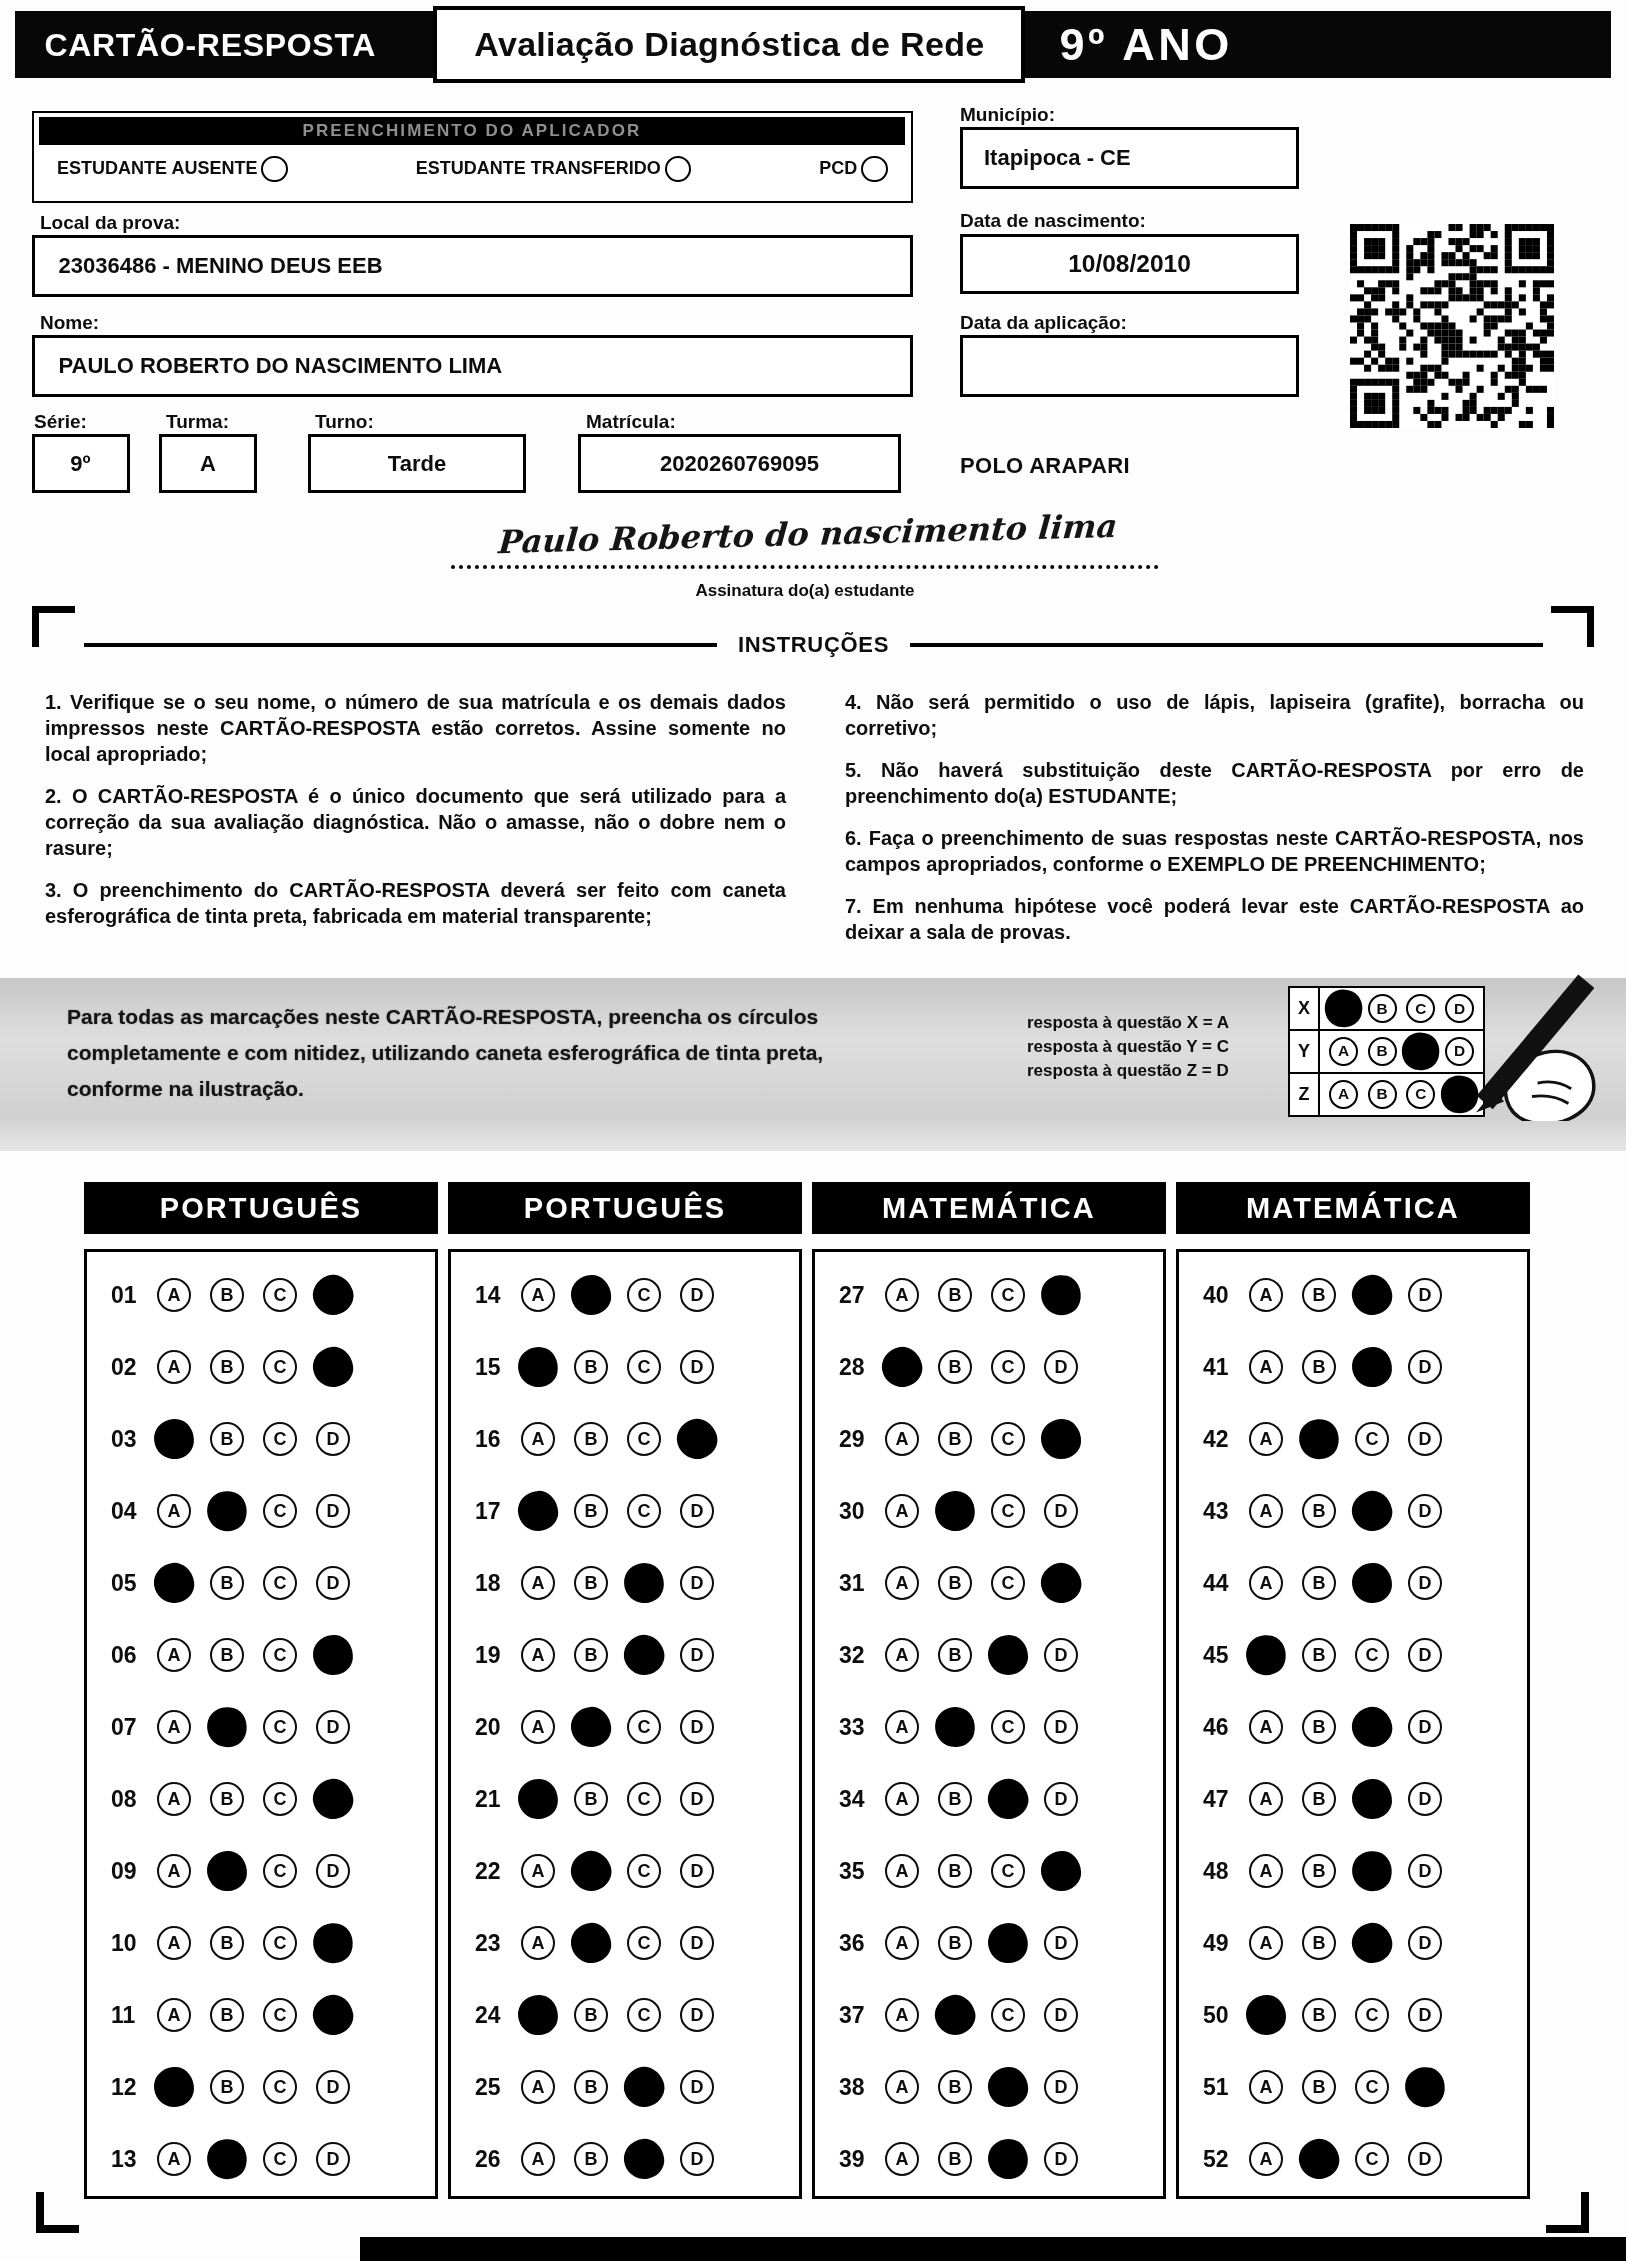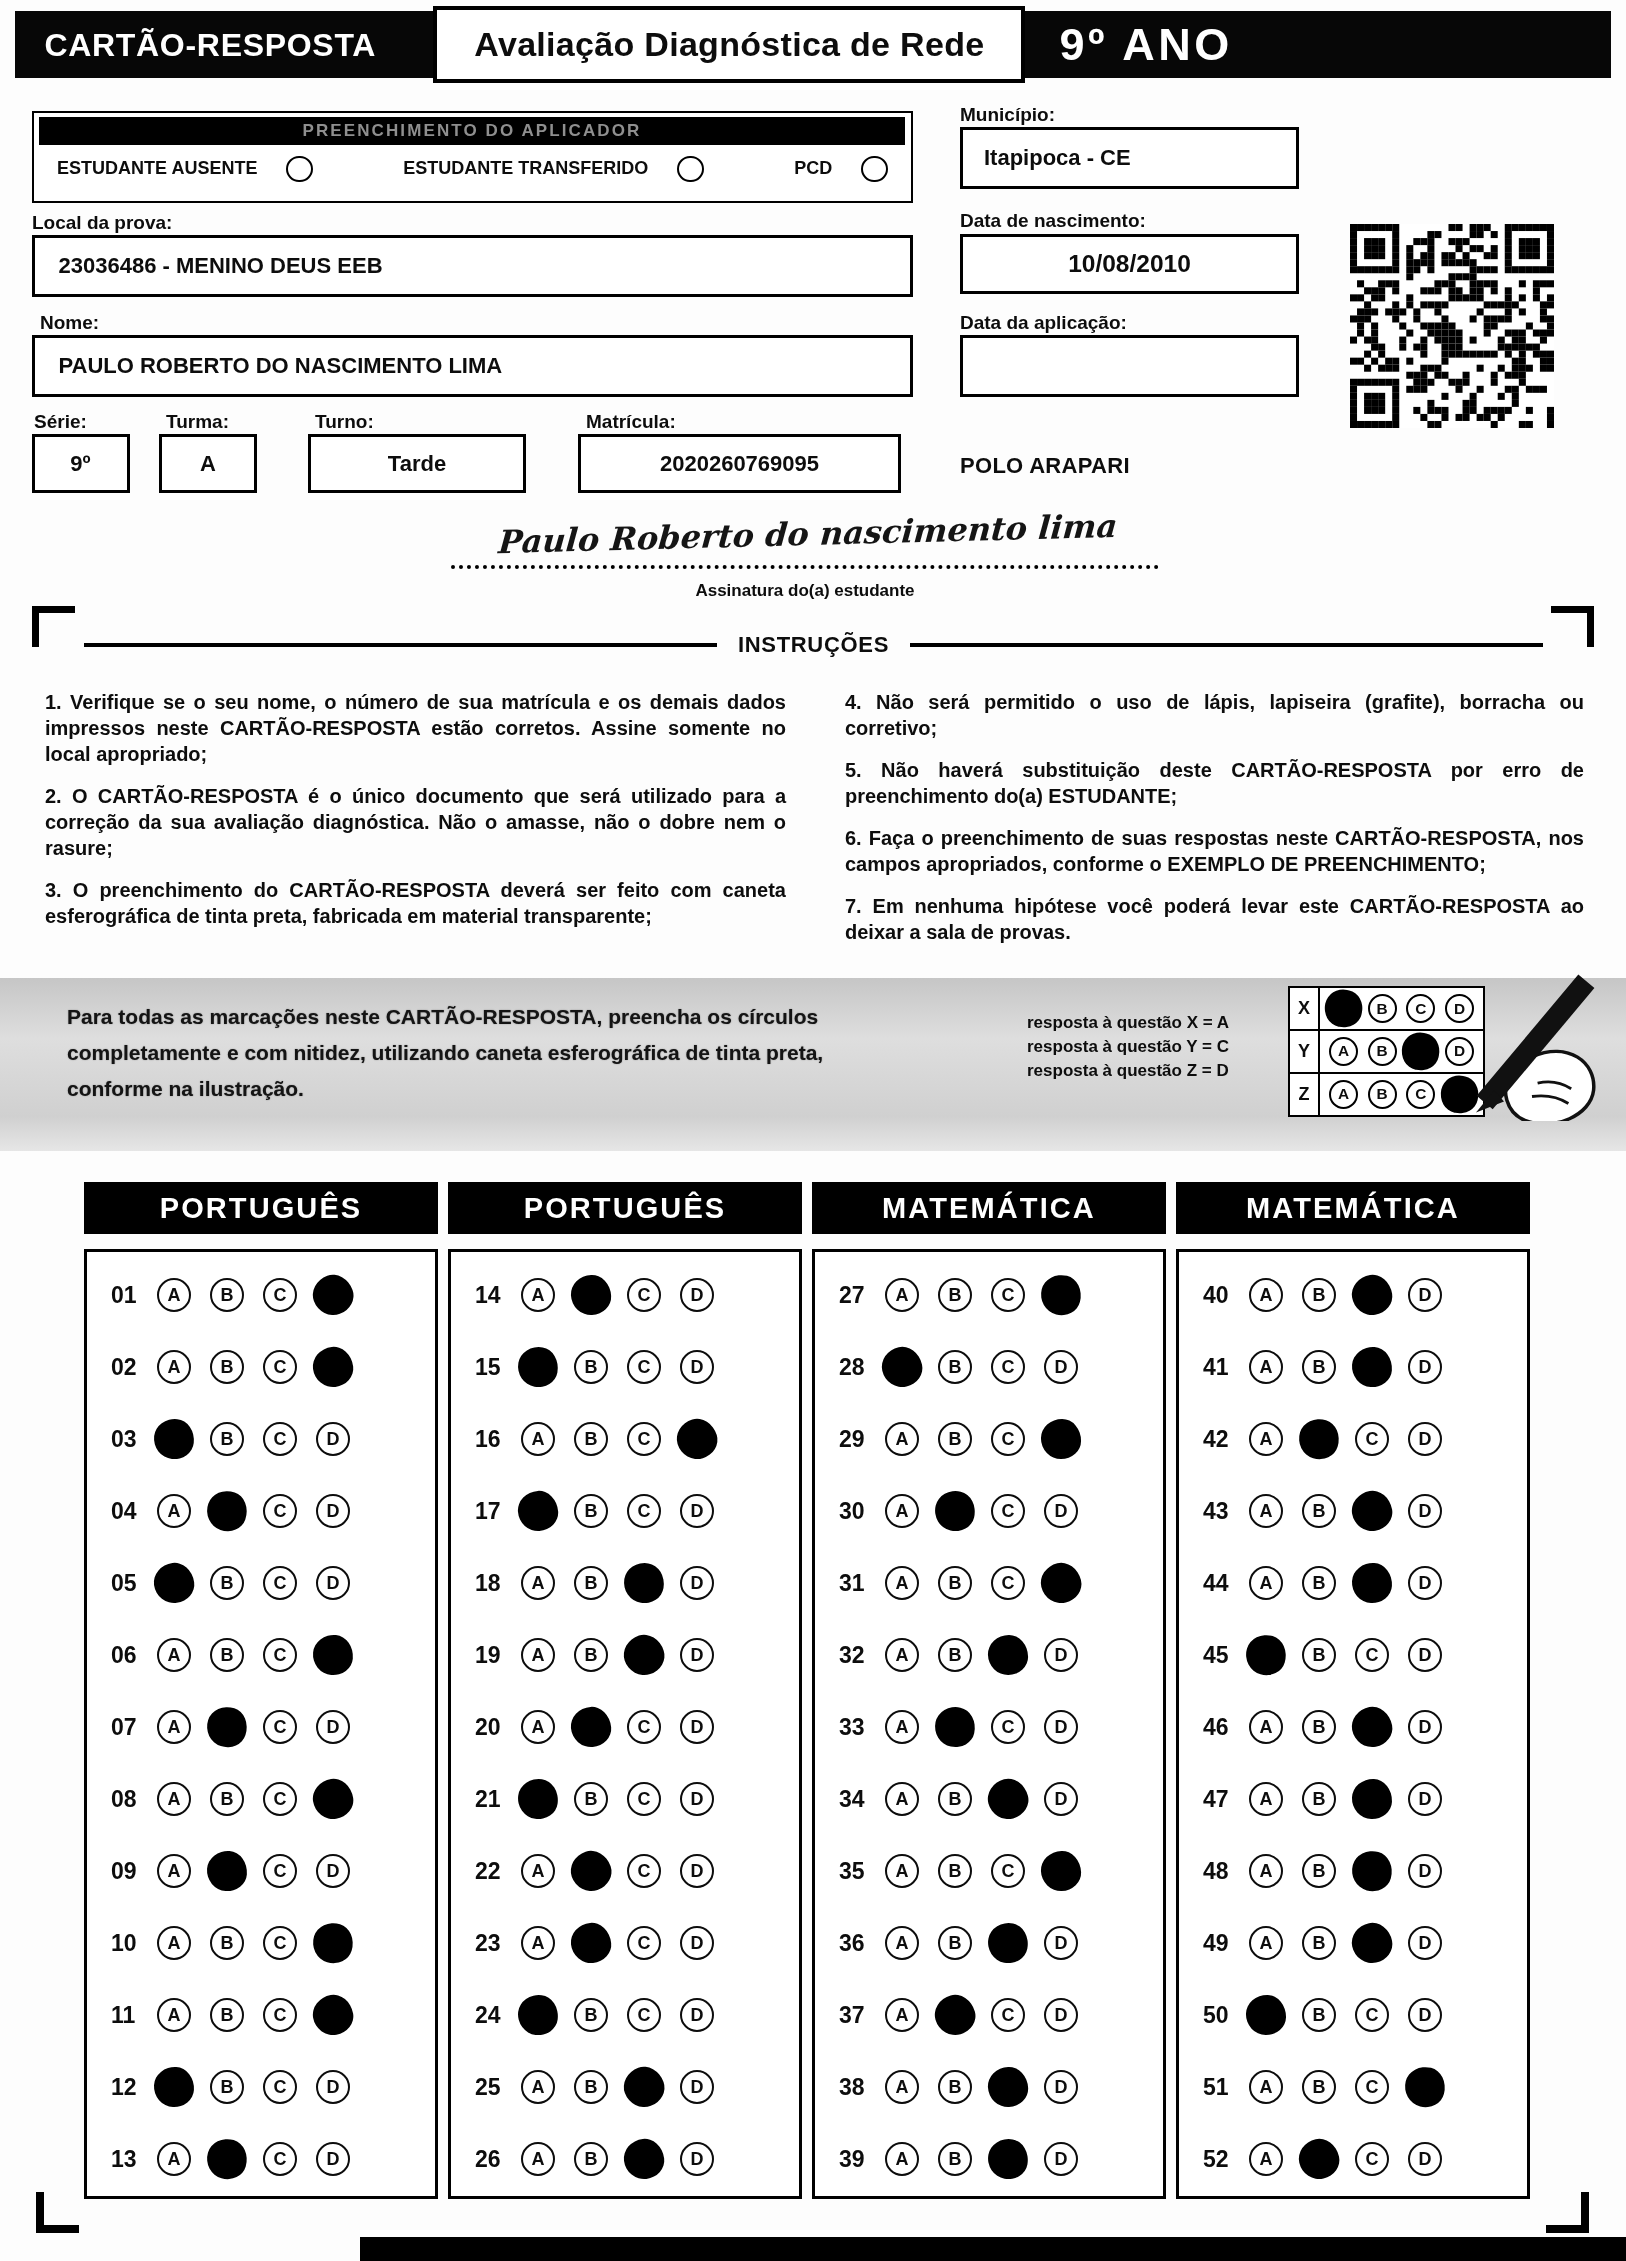--- a/index.html
+++ b/index.html
@@ -14,30 +14,30 @@
   .top-title { position:absolute; left:29px; top:50%; transform:translateY(-50%); color:#fff; font-size:32px; font-weight:bold; letter-spacing:0.7px; }
   .top-subbox { position:absolute; left:418px; top:-4.9px; width:592px; height:77px; background:#fff; border:4.9px solid #000; display:flex; align-items:center; justify-content:center; }
   .top-subbox span { font-size:34px; font-weight:bold; letter-spacing:0.3px; }
   .top-grade { position:absolute; left:1044px; top:50%; transform:translateY(-50%); color:#fff; font-size:45px; font-weight:bold; letter-spacing:3.5px; }
 
   
   .aplicador { position:absolute; left:31.5px; top:111px; width:881px; height:92px; border:2.8px solid #000; background:#fff; padding:3.5px 5.6px 0 5.6px; }
   .aplicador-bar { height:28px; background:#000; color:#8f8f8f; display:flex; align-items:center; justify-content:center;
                    font-size:17px; font-weight:bold; letter-spacing:2.1px; filter:blur(0.7px); }
   .aplicador-opts { display:flex; align-items:center; justify-content:space-between; padding:11.2px 17px 0 18px; }
-  .apl-opt { display:flex; align-items:center; gap:29px; }
+  .apl-opt { display:flex; align-items:center; gap:4px; }
   .apl-opt .lbl { font-size:18px; font-weight:bold; }
   .bubble-empty { width:26.6px; height:26.6px; border:2.1px solid #000; border-radius:50%; background:#fff; }
 
   
   .f-label { position:absolute; font-size:19px; font-weight:bold; }
   .f-box { position:absolute; border:3.5px solid #000; background:#fff; display:flex; align-items:center; }
   .f-box .val { font-size:22px; font-weight:bold; white-space:nowrap; }
 
-  .local-label { left:32px; top:212px; }
+  .local-label { left:40px; top:212px; }
   .local-box { left:31.5px; top:235px; width:881px; height:62px; padding-left:24px; }
   .nome-label { left:40px; top:312px;text-align:center; }
   .nome-box { left:31.5px; top:335px; width:881px; height:62px; padding-left:24px; }
 
   .serie-label { left:34px; top:411px; }
   .serie-box { left:31.5px; top:434px; width:98px; height:59px; justify-content:center; }
   .turma-label { left:166px; top:411px; }
   .turma-box { left:159px; top:434px; width:98px; height:59px; justify-content:center; }
   .turno-label { left:315px; top:411px; }
   .turno-box { left:308px; top:434px; width:218px; height:59px; justify-content:center; }

